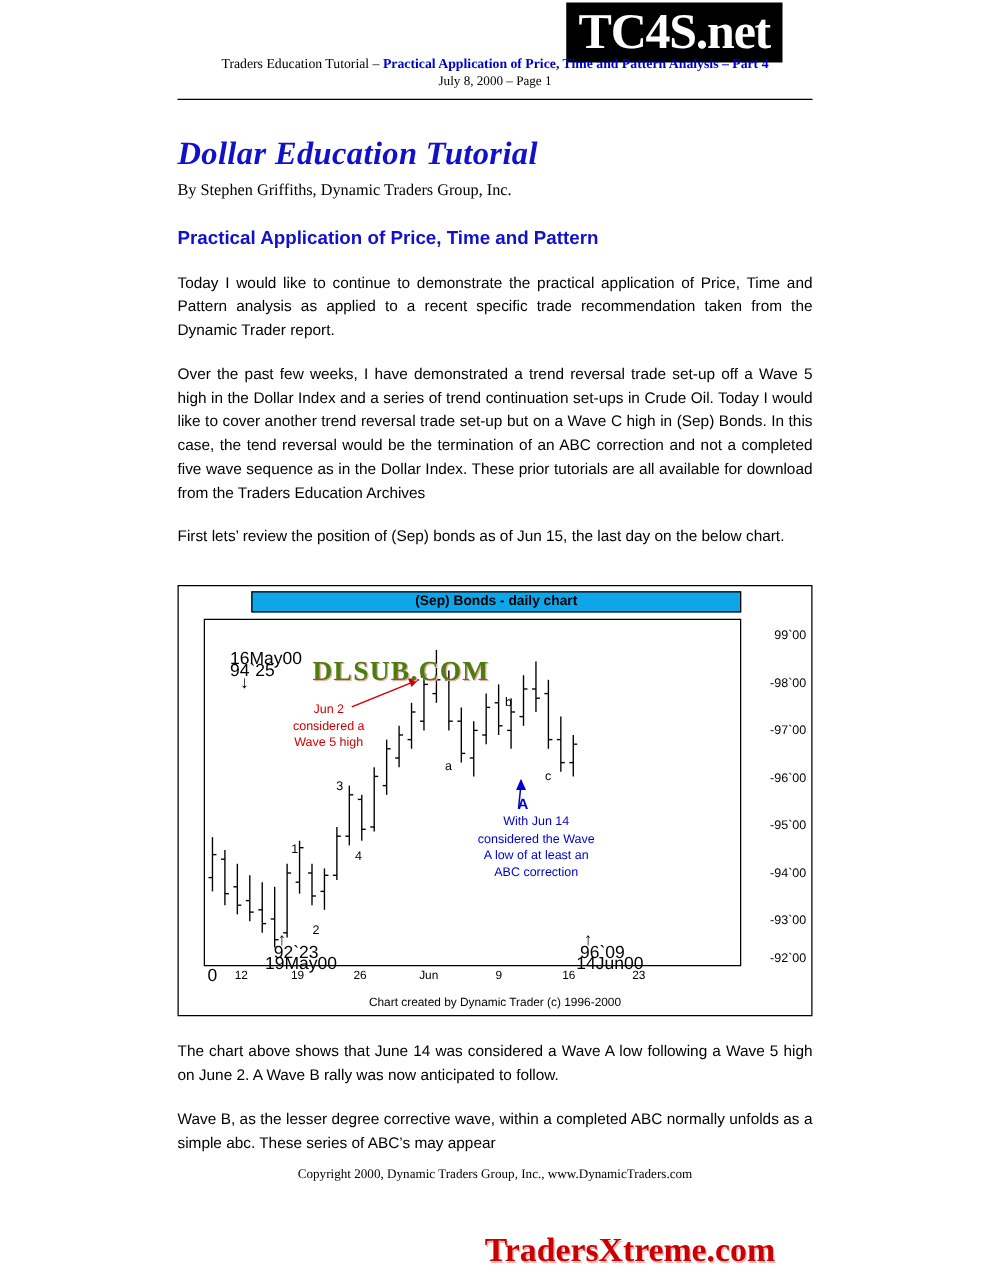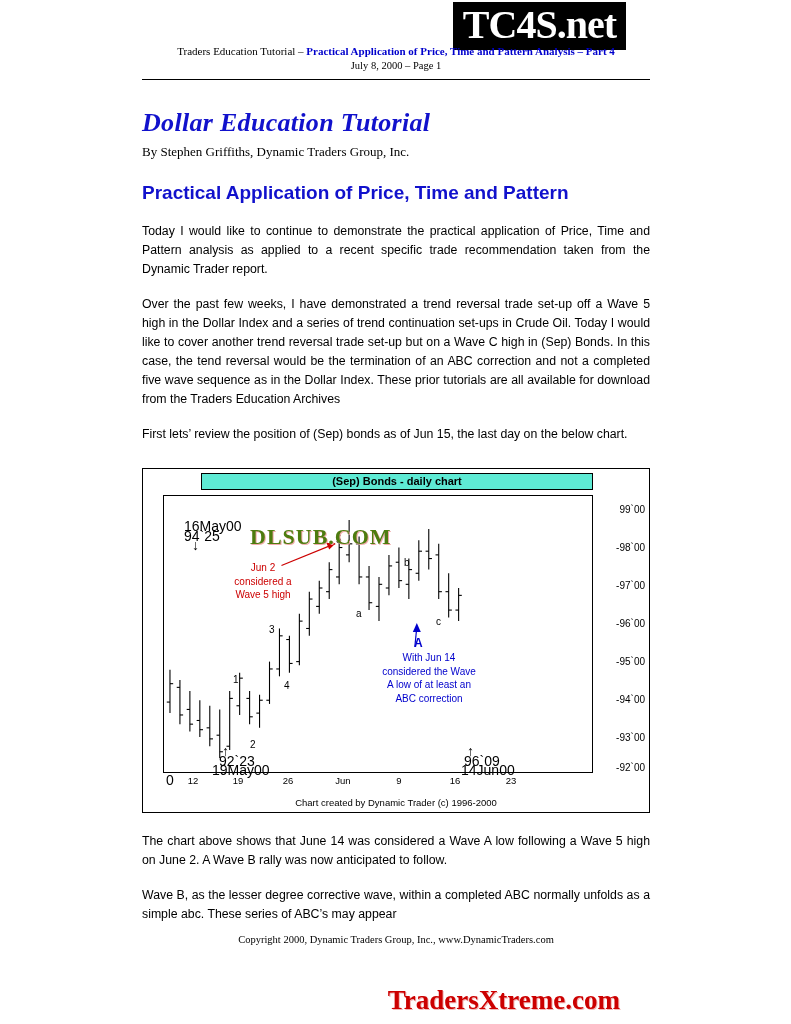--- a/index.html
+++ b/index.html
@@ -83,21 +83,21 @@
   }
   .byline {
     font-family: "Liberation Serif", serif;
     font-size: 13px;
     color: #000;
     margin: 0 0 22px 0;
   }
   h2.subtitle {
     margin: 0 0 18px 0;
     font-family: "Liberation Sans", sans-serif;
-    font-size: 19px;
+    font-size: 15px;
     font-weight: bold;
     color: #1111cc;
   }
   p.para {
     font-family: "Liberation Sans", sans-serif;
     font-size: 12.3px;
     line-height: 1.55;
     color: #000;
     text-align: justify;
     margin: 0 0 16px 0;
@@ -113,21 +113,21 @@
   }
   .chart-title {
     position:absolute; left: 58px; top: 4px; width: 392px;
     text-align:center;
     font-family: "Liberation Sans", sans-serif;
     font-size: 11px;
     font-weight: bold;
     color:#000;
     border: 1px solid #000;
     padding: 1px 0 2px 0;
-    background:#5eead4;
+    background:#0ea5e9;
   }
   .plot {
     position:absolute;
     left: 20px; top: 26px; width: 430px; height: 278px;
     border: 1px solid #000;
     background:#fff;
   }
   .yaxis {
     position:absolute;
     left: 452px; top: 26px; width: 54px; height: 278px;

